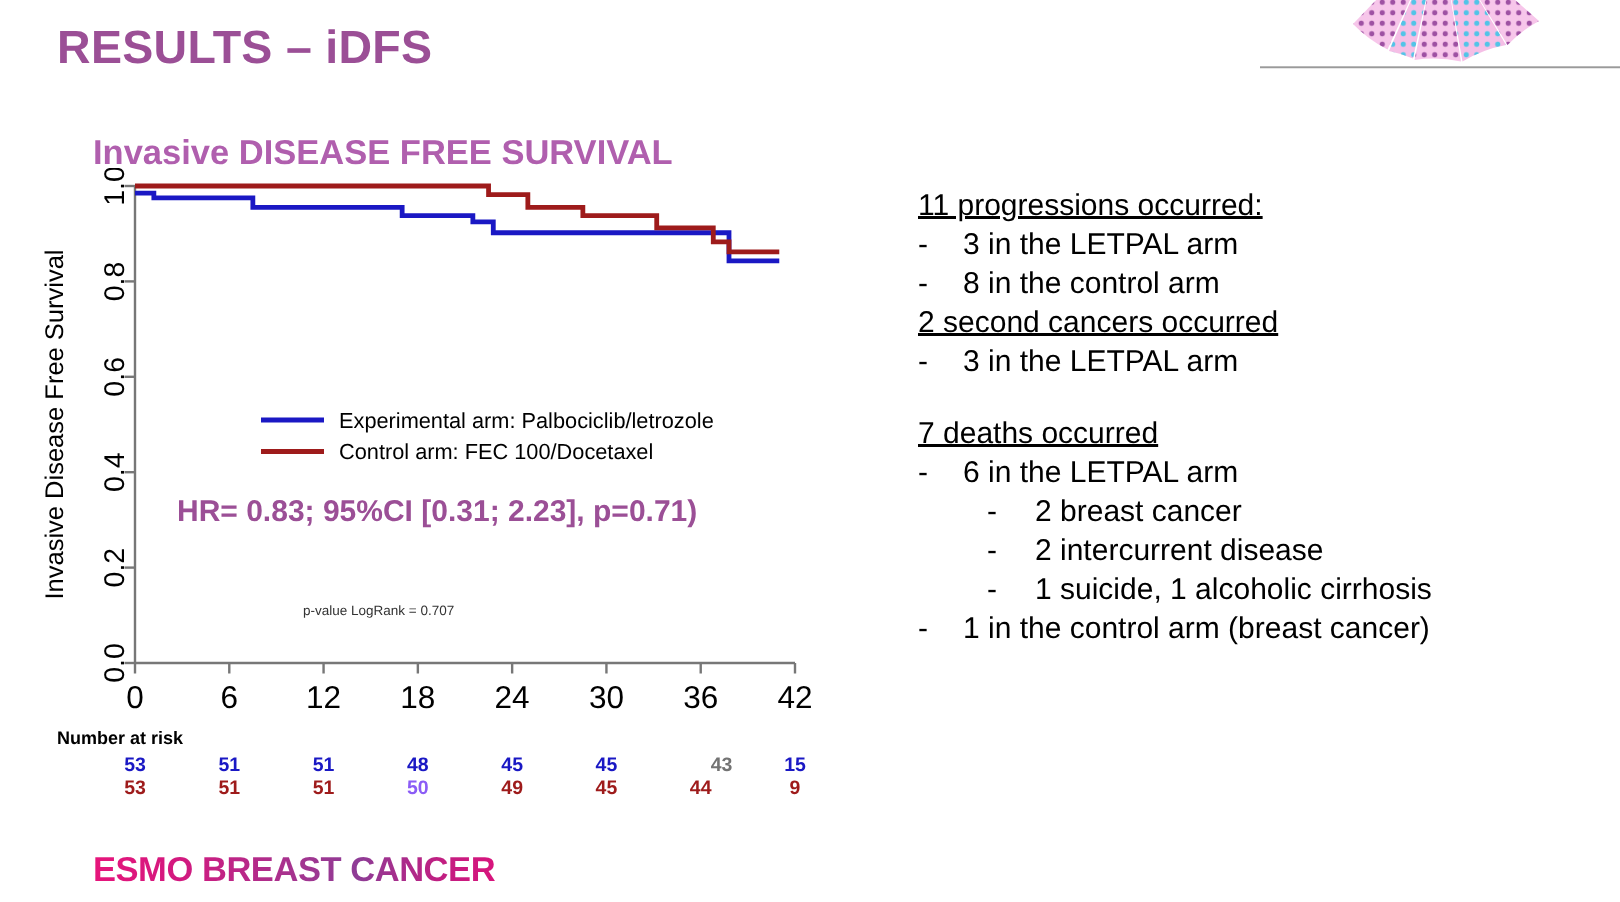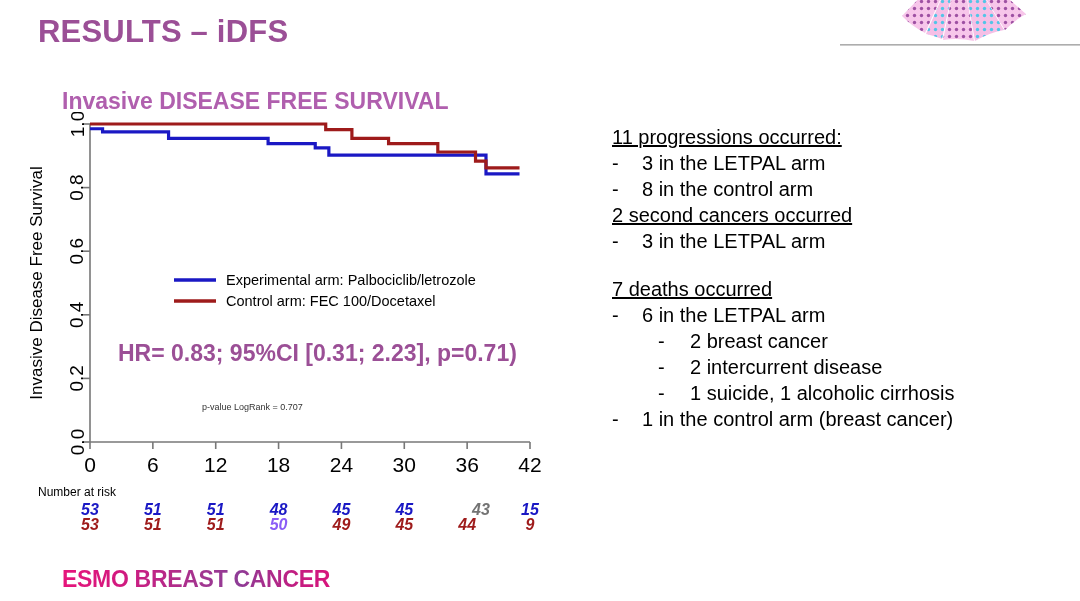--- a/index.html
+++ b/index.html
@@ -24,32 +24,32 @@
     position:absolute;left:62px;top:88px;
     font-size:23px;font-weight:bold;color:#b05fae;
     white-space:nowrap;
   }
 
   
   .chart-wrap{position:absolute;left:24px;top:112px;width:520px;height:370px;}
   .chart-svg{display:block;}
 
   .hr-text{
-    position:absolute;left:118px;top:340px;
-    font-size:23px;font-weight:bold;color:#9b4f96;
+    position:absolute;left:118px;top:330px;
+    font-size:20px;font-weight:bold;color:#9b4f96;
     white-space:nowrap;
   }
 
   
   .risk-block{position:absolute;left:38px;top:485px;width:500px;}
-  .risk-title{font-size:12px;font-weight:normal;color:#000;margin:0 0 3px 0;}
+  .risk-title{font-size:12px;font-weight:bold;color:#000;margin:0 0 3px 0;}
   .risk-row{position:relative;height:15px;}
   .risk-cell{
     position:absolute;transform:translateX(-50%);
-    font-size:16px;font-weight:bold;line-height:15px;white-space:nowrap;font-style:italic;
+    font-size:13px;font-weight:bold;line-height:15px;white-space:nowrap;
   }
   .risk-exp{color:#1a18c4;}
   .risk-ctl{color:#9e1b1b;}
 
   
   .notes{position:absolute;left:612px;top:126px;width:460px;}
   .note-head{
     font-size:20px;color:#000;margin:0 0 3px 0;
     text-decoration:underline;white-space:nowrap;
   }

